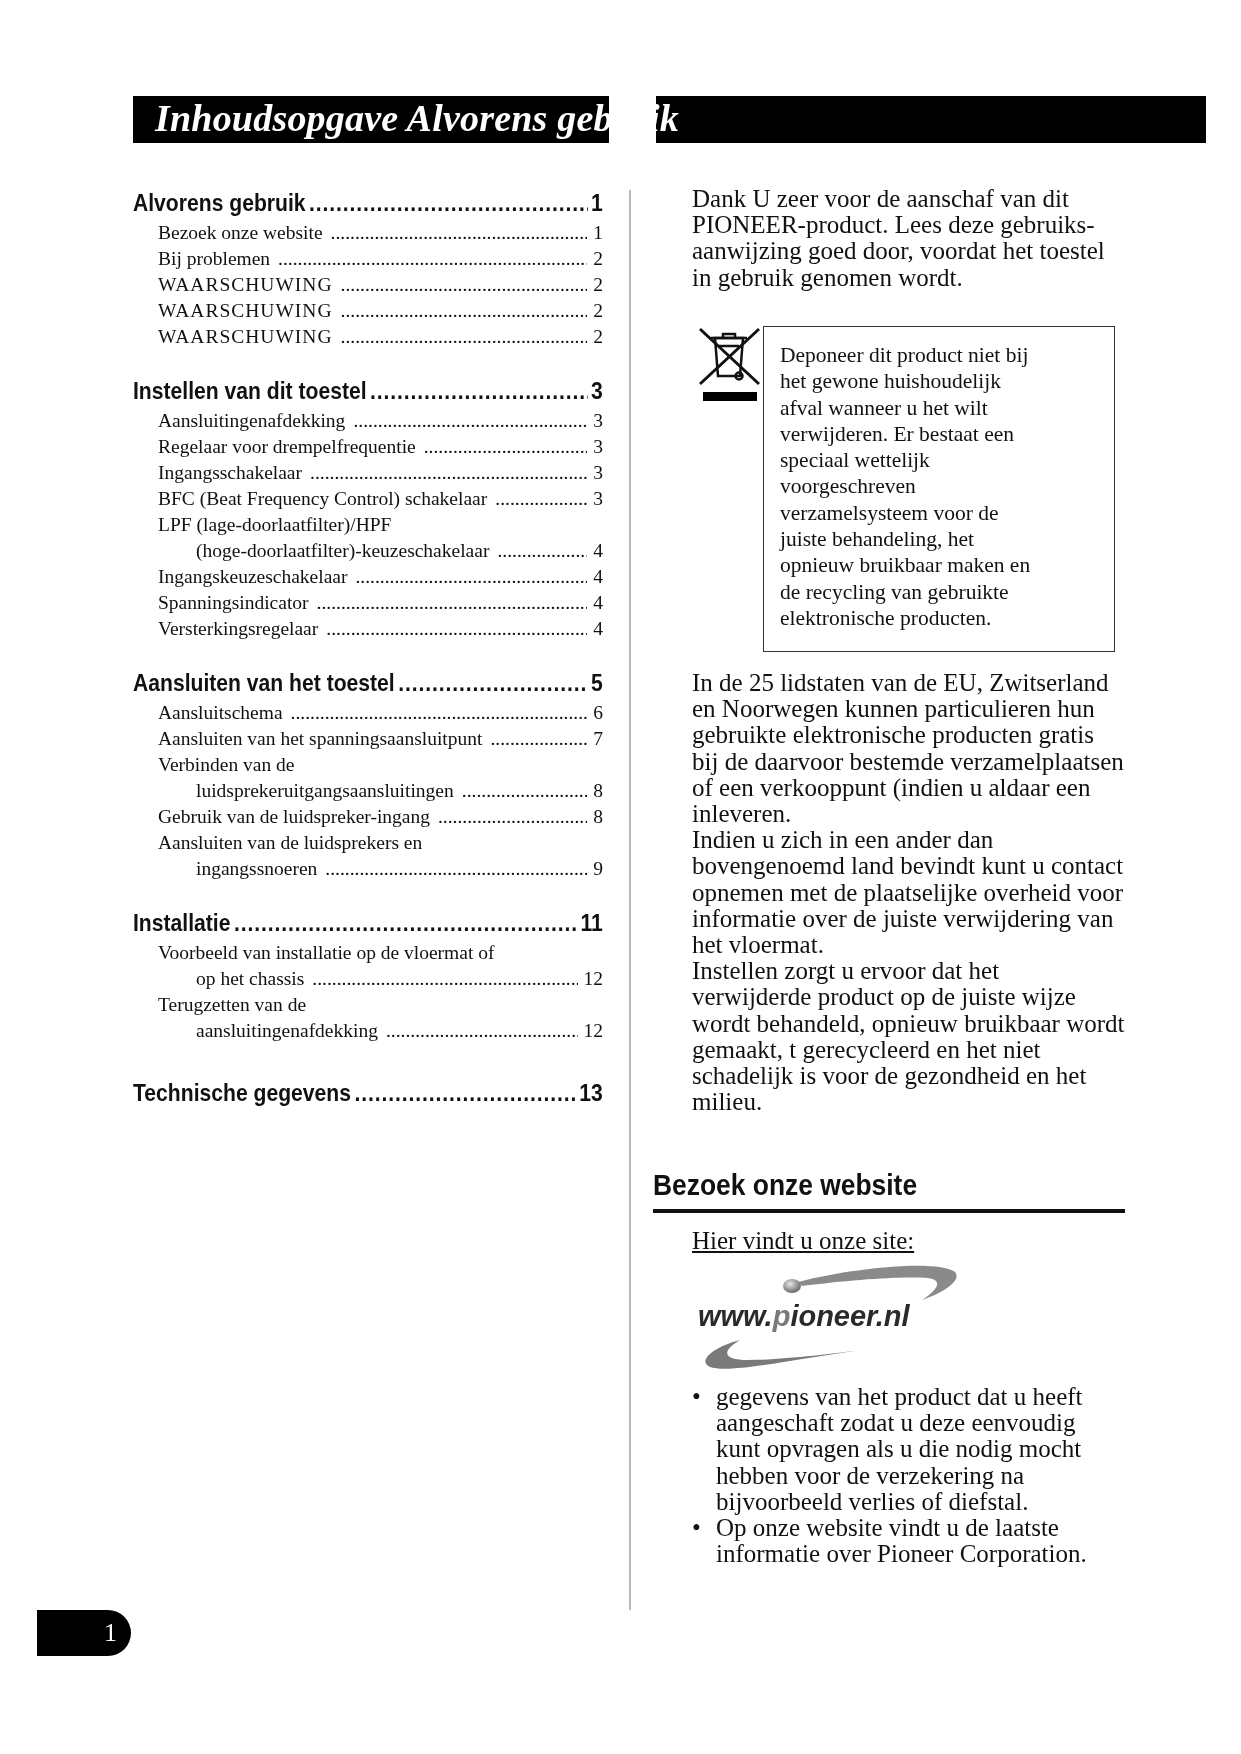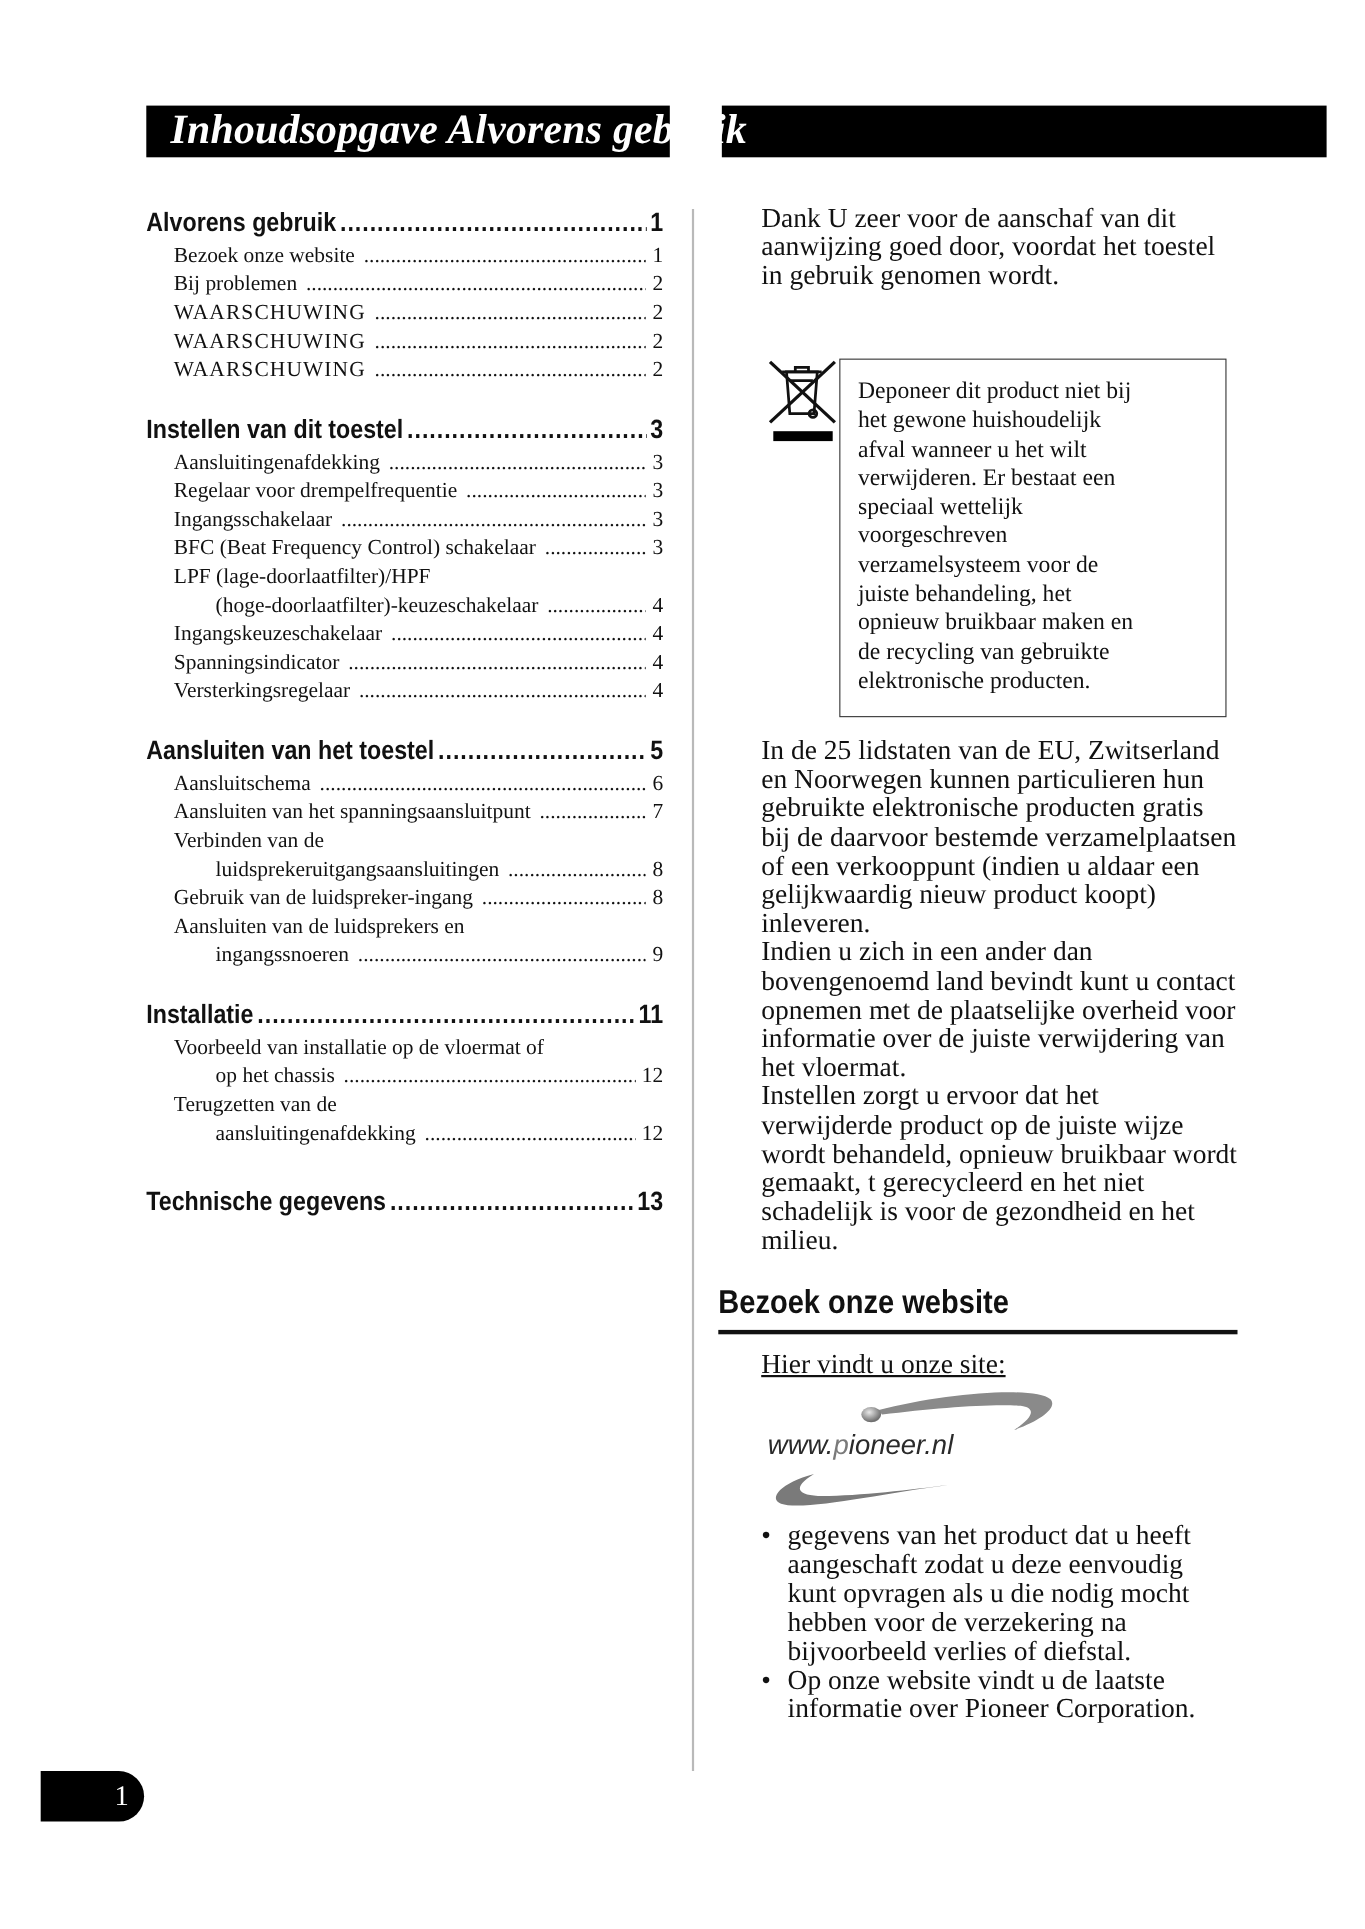--- a/index.html
+++ b/index.html
@@ -65,22 +65,22 @@
     font-family: "Liberation Sans", "DejaVu Sans", sans-serif; font-weight: bold; font-size: 30px;
     transform: scaleX(0.88); transform-origin: left; white-space: nowrap;
   }
   .sec-rule { position: absolute; left: 653px; top: 1209px; width: 472px; height: 4px; background: #111; }
 
   .site-intro { top: 1228px; text-decoration: underline; }
 
   .logo { position: absolute; left: 690px; top: 1262px; width: 290px; height: 118px; }
   .logo-text {
     position: absolute; left: 8px; top: 38px;
-    font-family: "Liberation Sans", "DejaVu Sans", sans-serif; font-weight: normal; font-style: italic;
-    font-size: 25px; color: #2a2a2a; white-space: nowrap;
+    font-family: "Liberation Sans", "DejaVu Sans", sans-serif; font-weight: bold; font-style: italic;
+    font-size: 29px; color: #2a2a2a; white-space: nowrap;
   }
   .logo-text .accent { color: #7a7a7a; }
 
   .bullets { top: 1384px; width: 460px; }
   .bullet { position: relative; padding-left: 24px; }
   .bullet::before { content: "\2022"; position: absolute; left: 0; top: 0; }
 
   
   .pgtab {
     position: absolute; left: 37px; top: 1610px; width: 94px; height: 46px;
@@ -264,20 +264,21 @@
     <div class="toc-head">
       <span class="lbl">Technische gegevens</span>
         <span class="dots"></span>
         <span class="pg">13</span>
     </div>
   </div>
 </div>
 
 <div class="rc intro">
   <span class="p-line">Dank U zeer voor de aanschaf van dit</span>
+  <span class="p-line">PIONEER-product. Lees deze gebruiks-</span>
   <span class="p-line">aanwijzing goed door, voordat het toestel</span>
   <span class="p-line">in gebruik genomen wordt.</span>
 </div>
 
 <svg class="weee-icon" viewBox="0 0 66 80">
   <g fill="none" stroke="#111" stroke-width="2.5">
     <path d="M18 12 h28 l-3 38 h-22 z"></path>
     <path d="M14 12 h36"></path>
     <path d="M26 12 v-4 h12 v4"></path>
     <path d="M22 20 h20"></path>
@@ -302,21 +303,20 @@
   <span class="p-line">de recycling van gebruikte</span>
   <span class="p-line">elektronische producten.</span>
 </div>
 
 <div class="rc eu">
   <span class="p-line">In de 25 lidstaten van de EU, Zwitserland</span>
   <span class="p-line">en Noorwegen kunnen particulieren hun</span>
   <span class="p-line">gebruikte elektronische producten gratis</span>
   <span class="p-line">bij de daarvoor bestemde verzamelplaatsen</span>
   <span class="p-line">of een verkooppunt (indien u aldaar een</span>
-  <span class="p-line">gelijkwaardig nieuw product koopt)</span>
   <span class="p-line">inleveren.</span>
   <span class="p-line">Indien u zich in een ander dan</span>
   <span class="p-line">bovengenoemd land bevindt kunt u contact</span>
   <span class="p-line">opnemen met de plaatselijke overheid voor</span>
   <span class="p-line">informatie over de juiste verwijdering van</span>
   <span class="p-line">het vloermat.</span>
   <span class="p-line">Instellen zorgt u ervoor dat het</span>
   <span class="p-line">verwijderde product op de juiste wijze</span>
   <span class="p-line">wordt behandeld, opnieuw bruikbaar wordt</span>
   <span class="p-line">gemaakt, t gerecycleerd en het niet</span>

